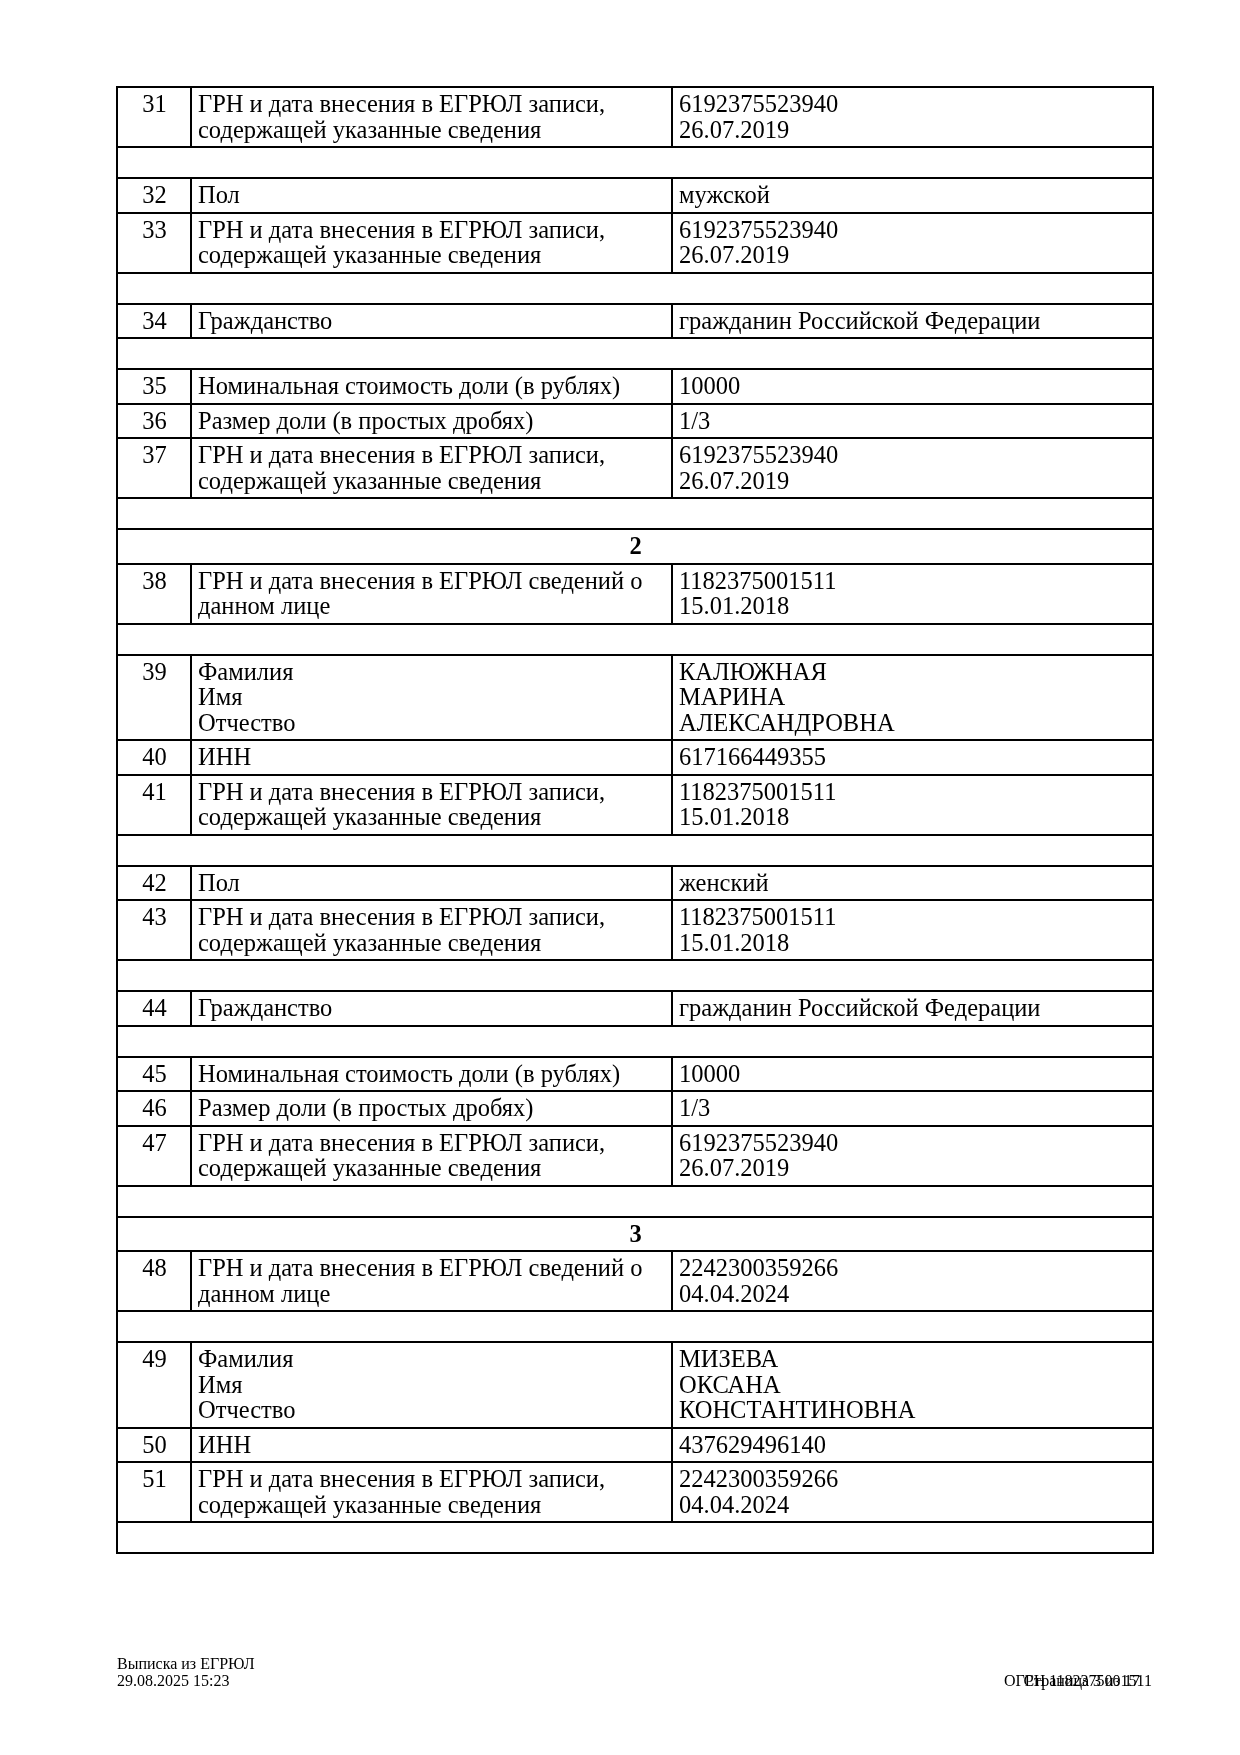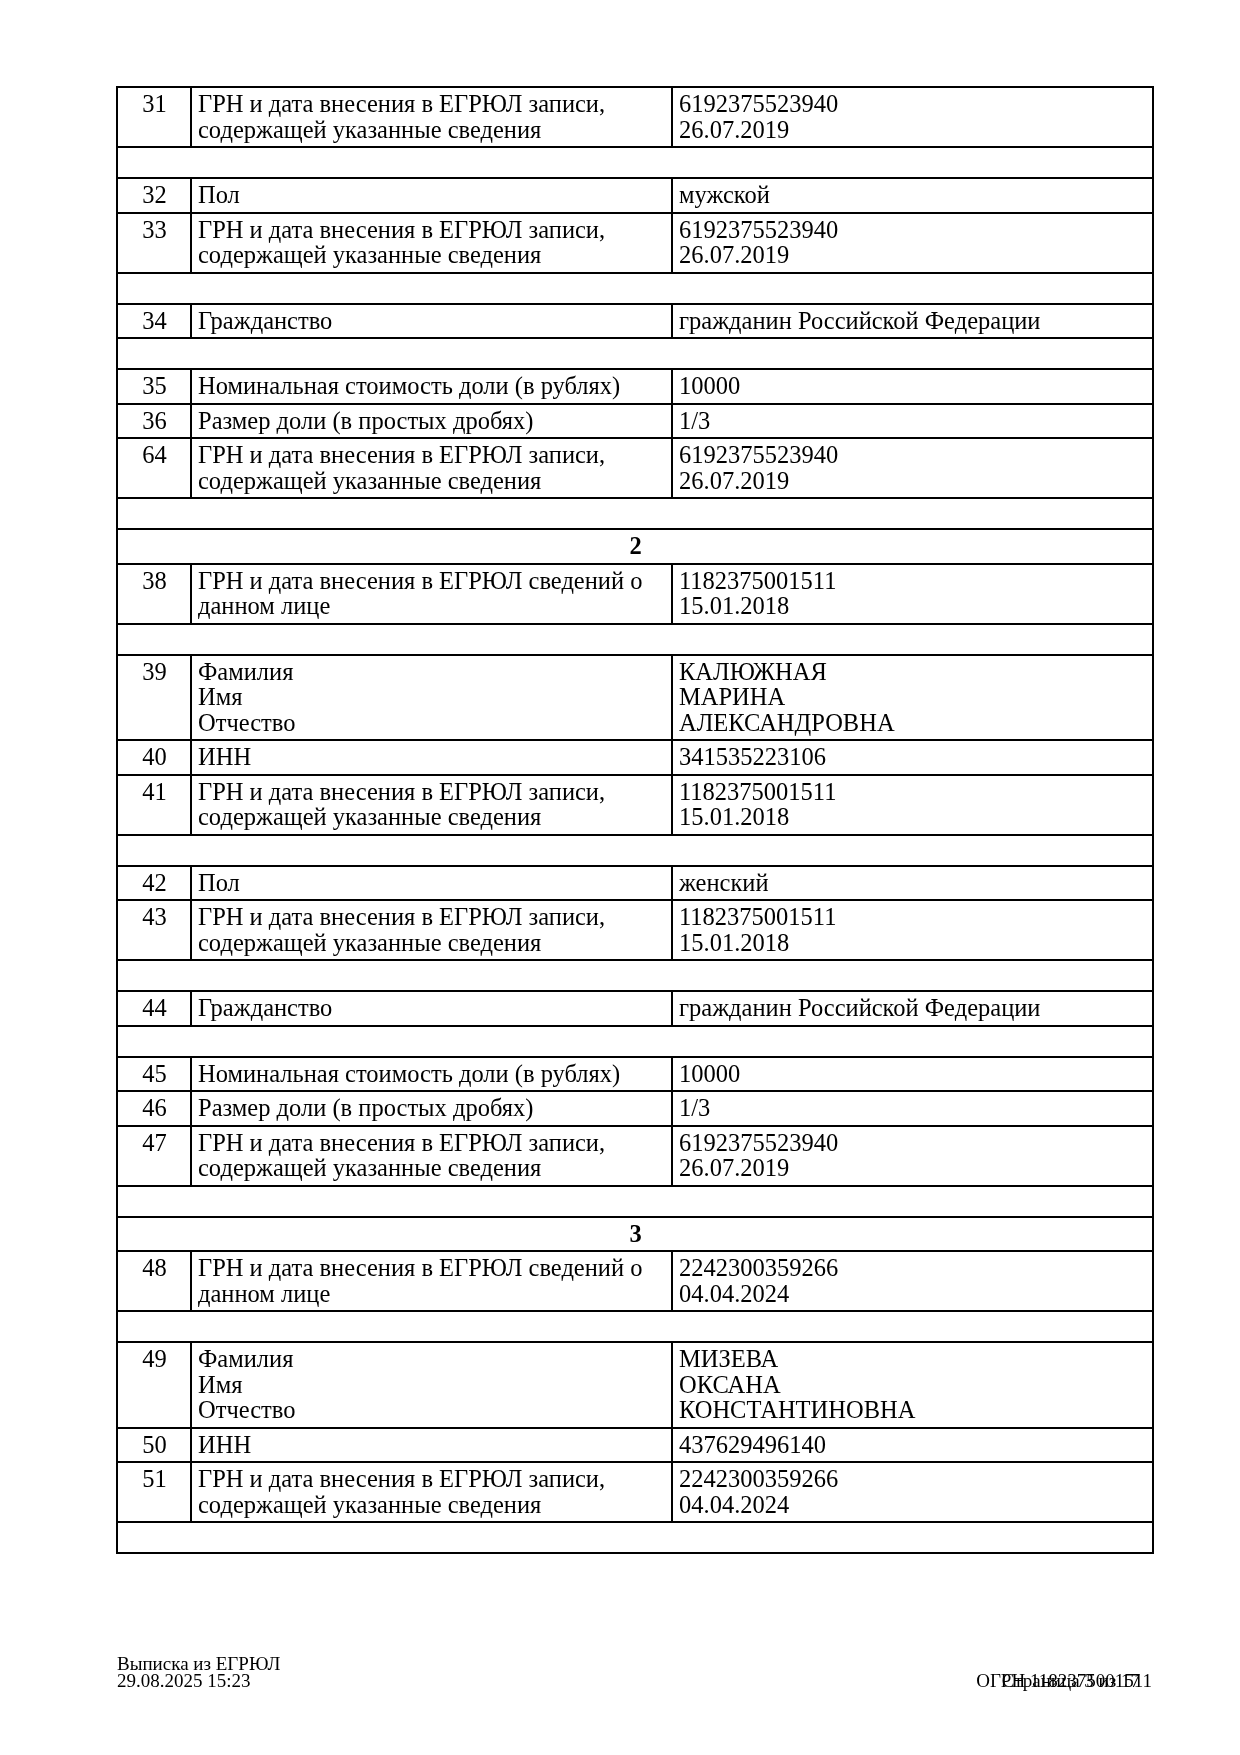--- a/index.html
+++ b/index.html
@@ -45,21 +45,21 @@
   tr.section-row td {
     text-align: center;
     font-weight: bold;
   }
   .footer {
     position: absolute;
     left: 117px;
     top: 1656px;
     width: 1035px;
     height: 40px;
-    font-size: 19px;
+    font-size: 16px;
     line-height: 16.5px;
   }
   .footer-left {
     position: absolute;
     left: 0;
     top: 0;
   }
   .footer-center {
     position: absolute;
     left: 0;
@@ -123,21 +123,21 @@
           <td class="col-num">35</td>
           <td class="col-label">Номинальная стоимость доли (в рублях)</td>
           <td class="col-value">10000</td>
         </tr>
         <tr class="data-row">
           <td class="col-num">36</td>
           <td class="col-label">Размер доли (в простых дробях)</td>
           <td class="col-value">1/3</td>
         </tr>
         <tr class="data-row">
-          <td class="col-num">64</td>
+          <td class="col-num">37</td>
           <td class="col-label">ГРН и дата внесения в ЕГРЮЛ записи,
 содержащей указанные сведения</td>
           <td class="col-value">6192375523940
 26.07.2019</td>
         </tr>
         <tr class="spacer-row">
           <td colspan="3"></td>
         </tr>
         <tr class="section-row">
           <td colspan="3">2</td>
@@ -157,21 +157,21 @@
           <td class="col-label">Фамилия
 Имя
 Отчество</td>
           <td class="col-value">КАЛЮЖНАЯ
 МАРИНА
 АЛЕКСАНДРОВНА</td>
         </tr>
         <tr class="data-row">
           <td class="col-num">40</td>
           <td class="col-label">ИНН</td>
-          <td class="col-value">341535223106</td>
+          <td class="col-value">617166449355</td>
         </tr>
         <tr class="data-row">
           <td class="col-num">41</td>
           <td class="col-label">ГРН и дата внесения в ЕГРЮЛ записи,
 содержащей указанные сведения</td>
           <td class="col-value">1182375001511
 15.01.2018</td>
         </tr>
         <tr class="spacer-row">
           <td colspan="3"></td>

